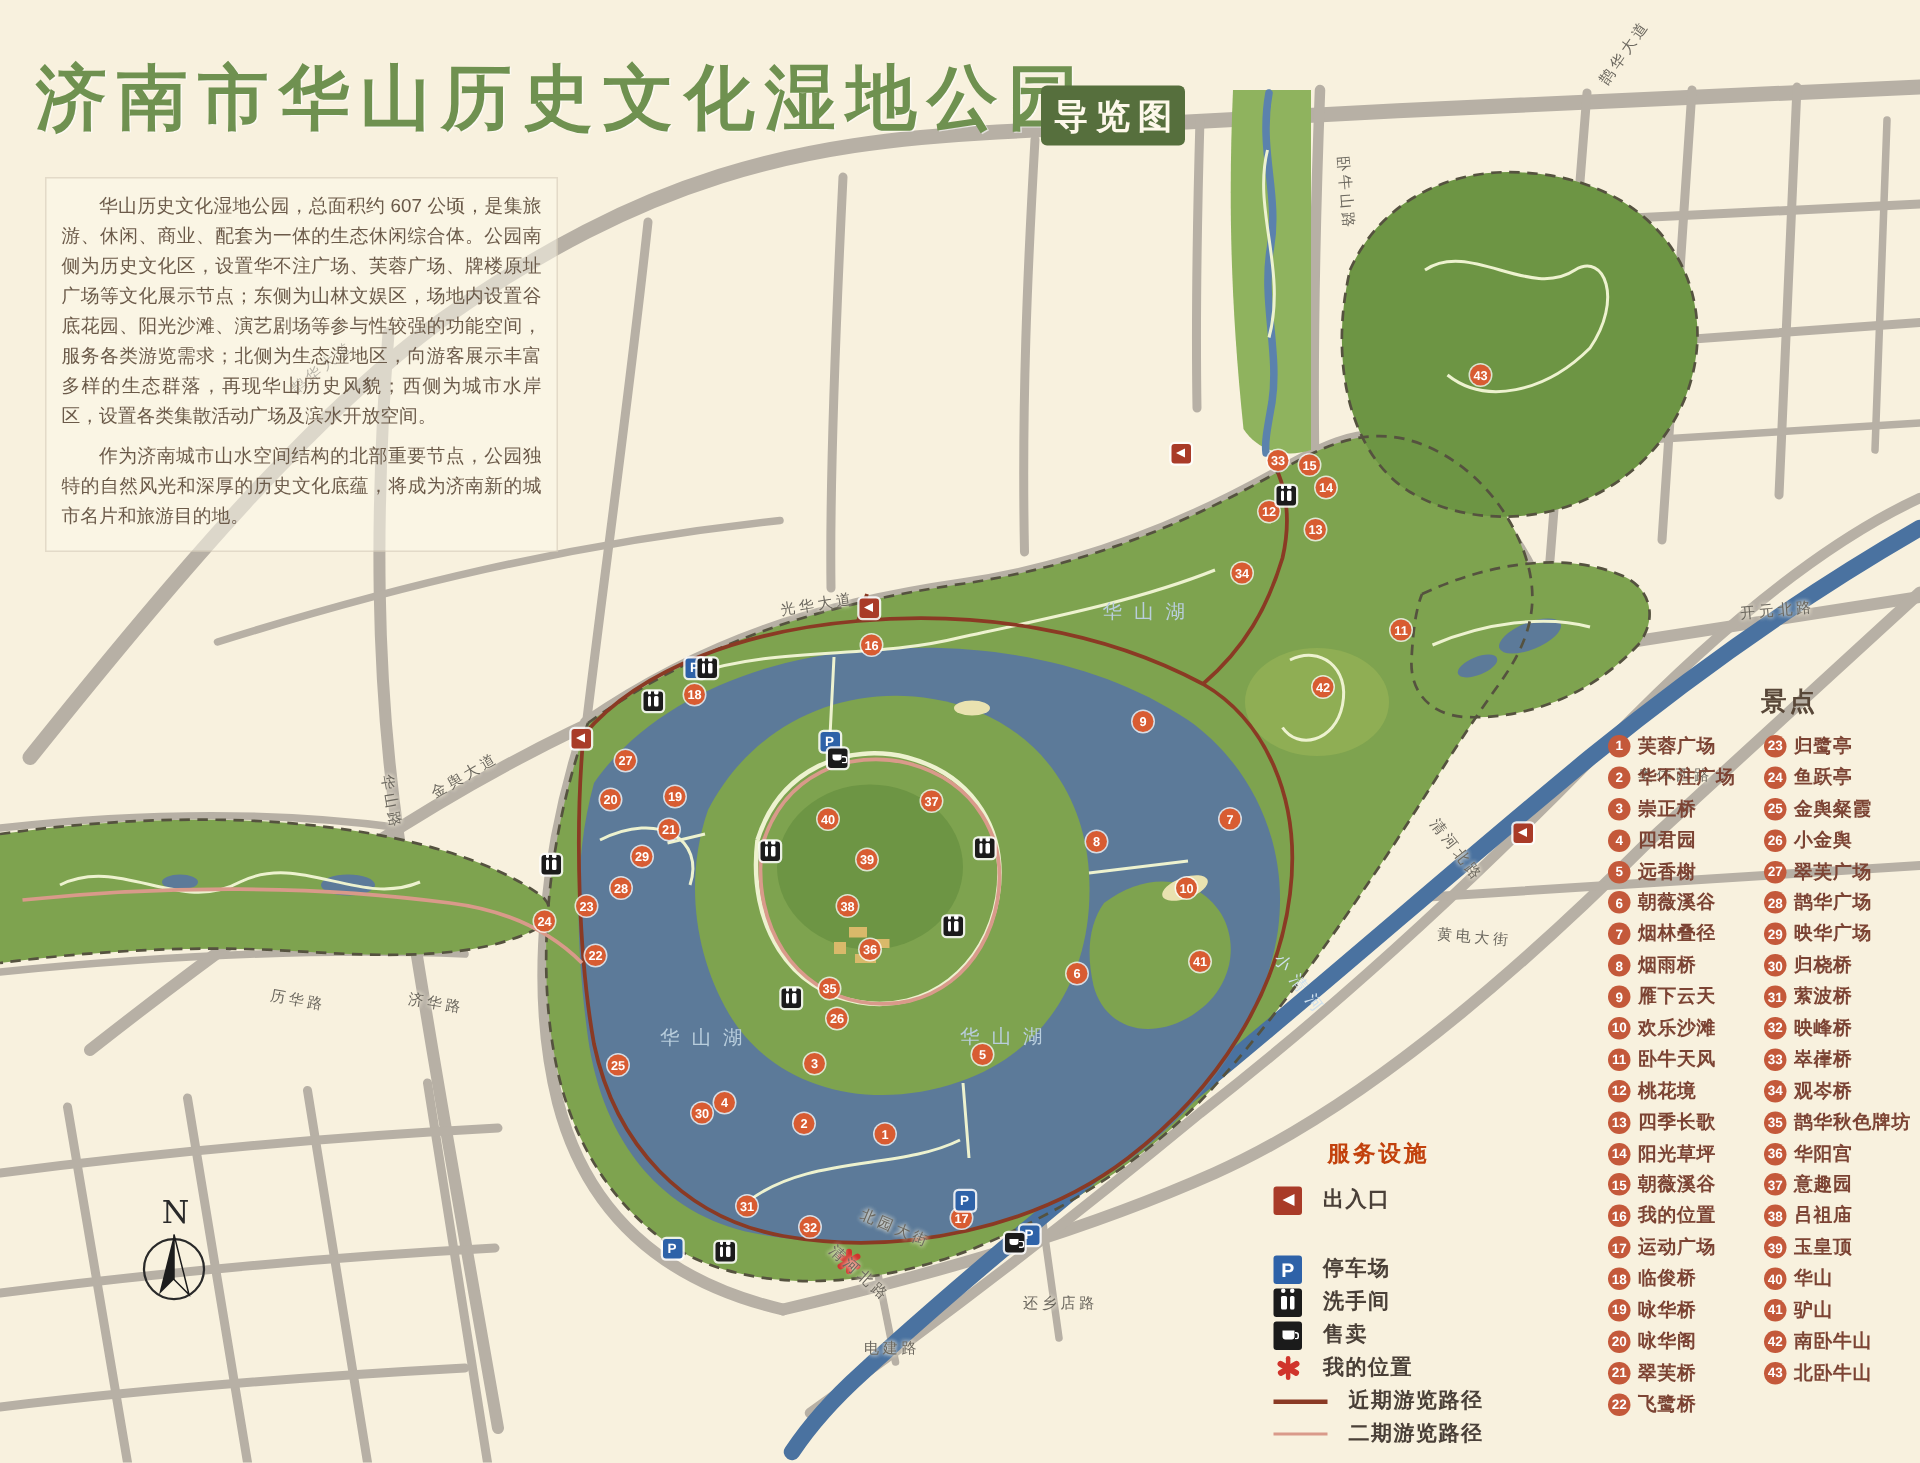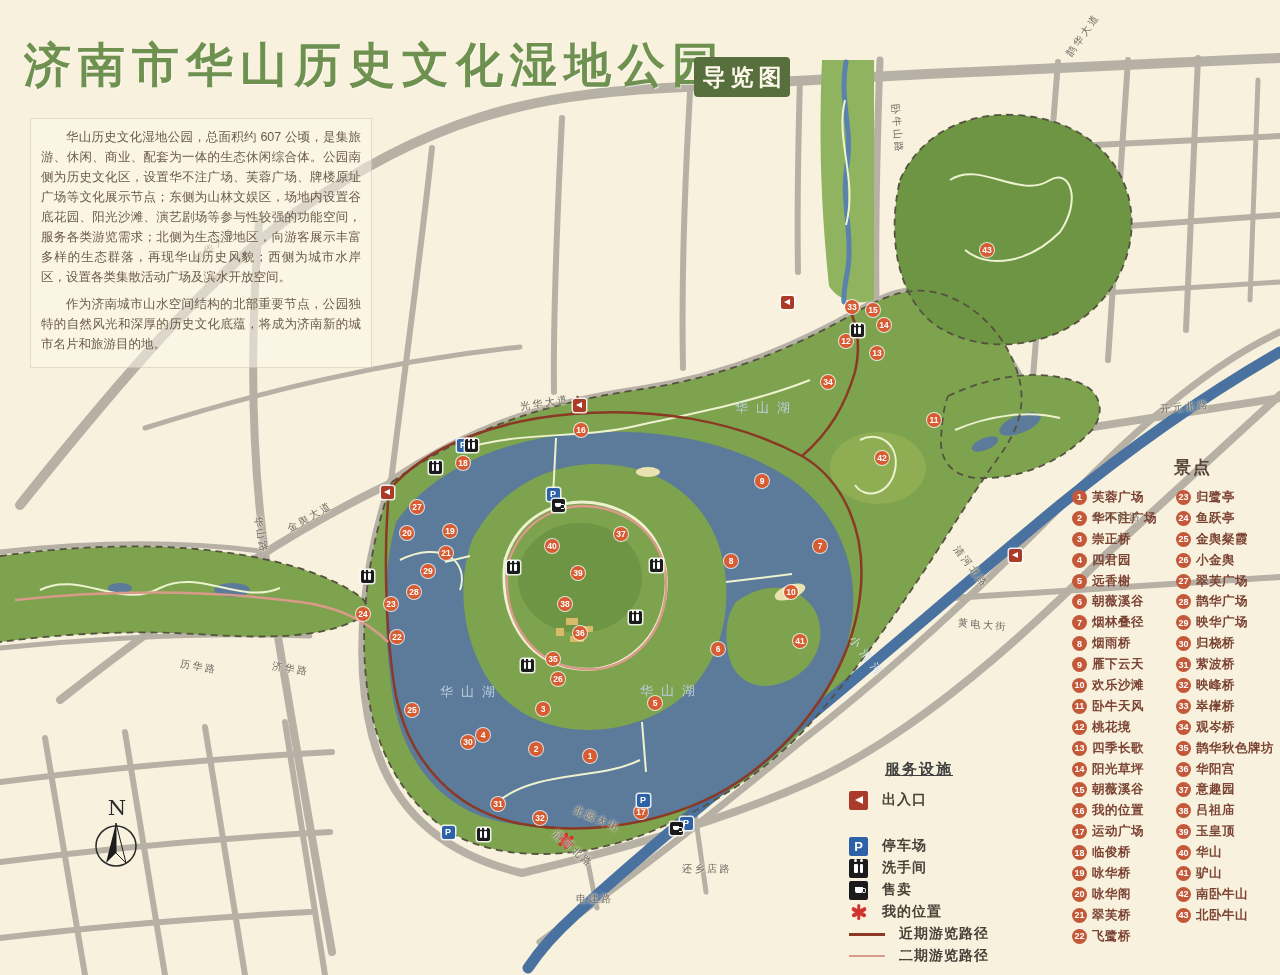--- a/index.html
+++ b/index.html
@@ -27,21 +27,21 @@
   .scenic-cols{position:relative;}
   .scenic-col{position:absolute;top:0;width:102px;}
   .scenic-col.c1{left:0;} .scenic-col.c2{left:104px;}
   .spot-row{display:flex;align-items:center;height:20.9px;gap:5px;}
   .spot-num{flex:0 0 15px;width:15px;height:15px;border-radius:50%;background:#c4593a;color:#fff;
             font-size:9px;font-weight:bold;display:flex;align-items:center;justify-content:center;}
   .spot-name{font-size:12.5px;font-weight:bold;color:#7c4434;white-space:nowrap;letter-spacing:.5px;}
 
   
   .facilities{position:absolute;left:845px;top:760px;z-index:3;width:190px;}
-  .facilities h3{margin:0 0 10px 40px;font-size:15px;font-weight:bold;color:#404040;letter-spacing:2px;text-decoration:underline;}
+  .facilities h3{margin:0 0 10px 40px;font-size:15px;font-weight:bold;color:#c2410c;letter-spacing:2px;}
   .fac-row{display:flex;align-items:center;height:22px;gap:14px;margin-left:4px;}
   .fac-row:first-of-type{margin-bottom:24px;}
   .fac-label{font-size:14px;color:#4a4038;font-weight:bold;letter-spacing:1px;}
   .fac-ico{width:19px;height:19px;flex:0 0 19px;border-radius:2px;display:flex;align-items:center;justify-content:center;position:relative;}
 
   
   .icon-entrance{background:#a93b28;}
   .icon-entrance::before{content:"";border-top:4px solid transparent;border-bottom:4px solid transparent;border-right:8px solid #fff;}
   .icon-parking{background:#2e62a8;color:#fff;font-weight:bold;font-size:13px;}
   .icon-restroom{background:#1b1b1b;gap:2px;}

